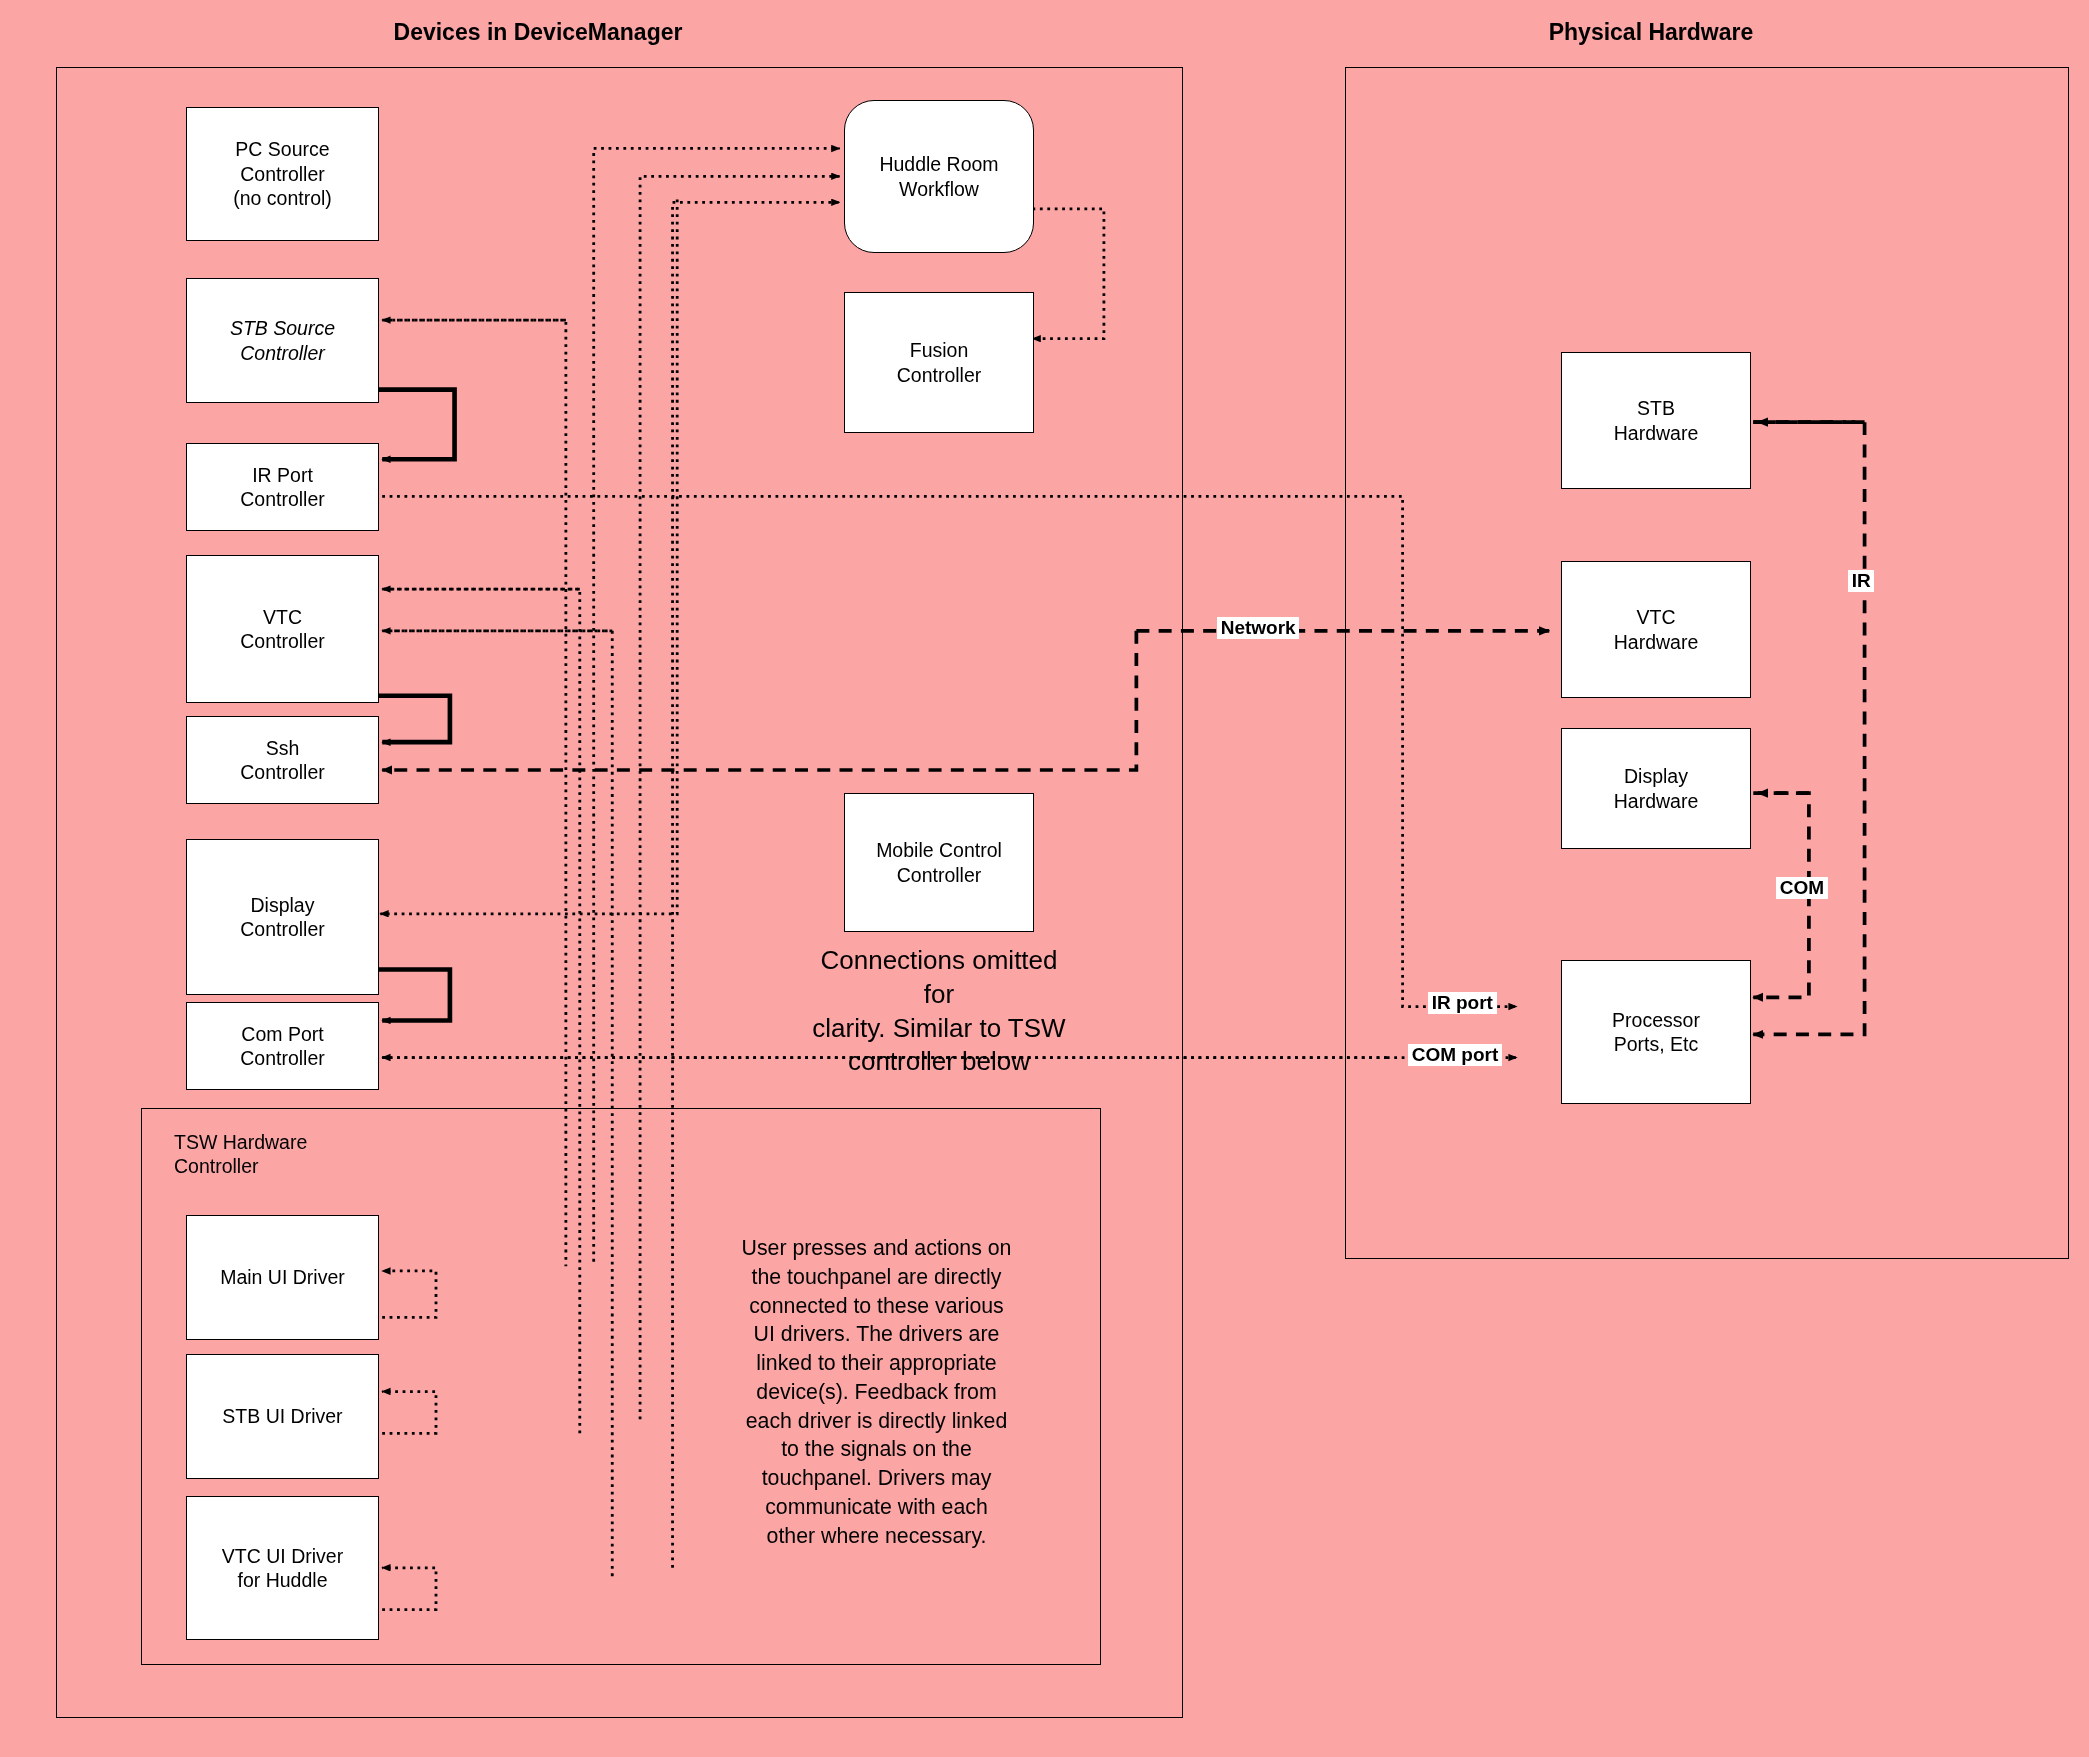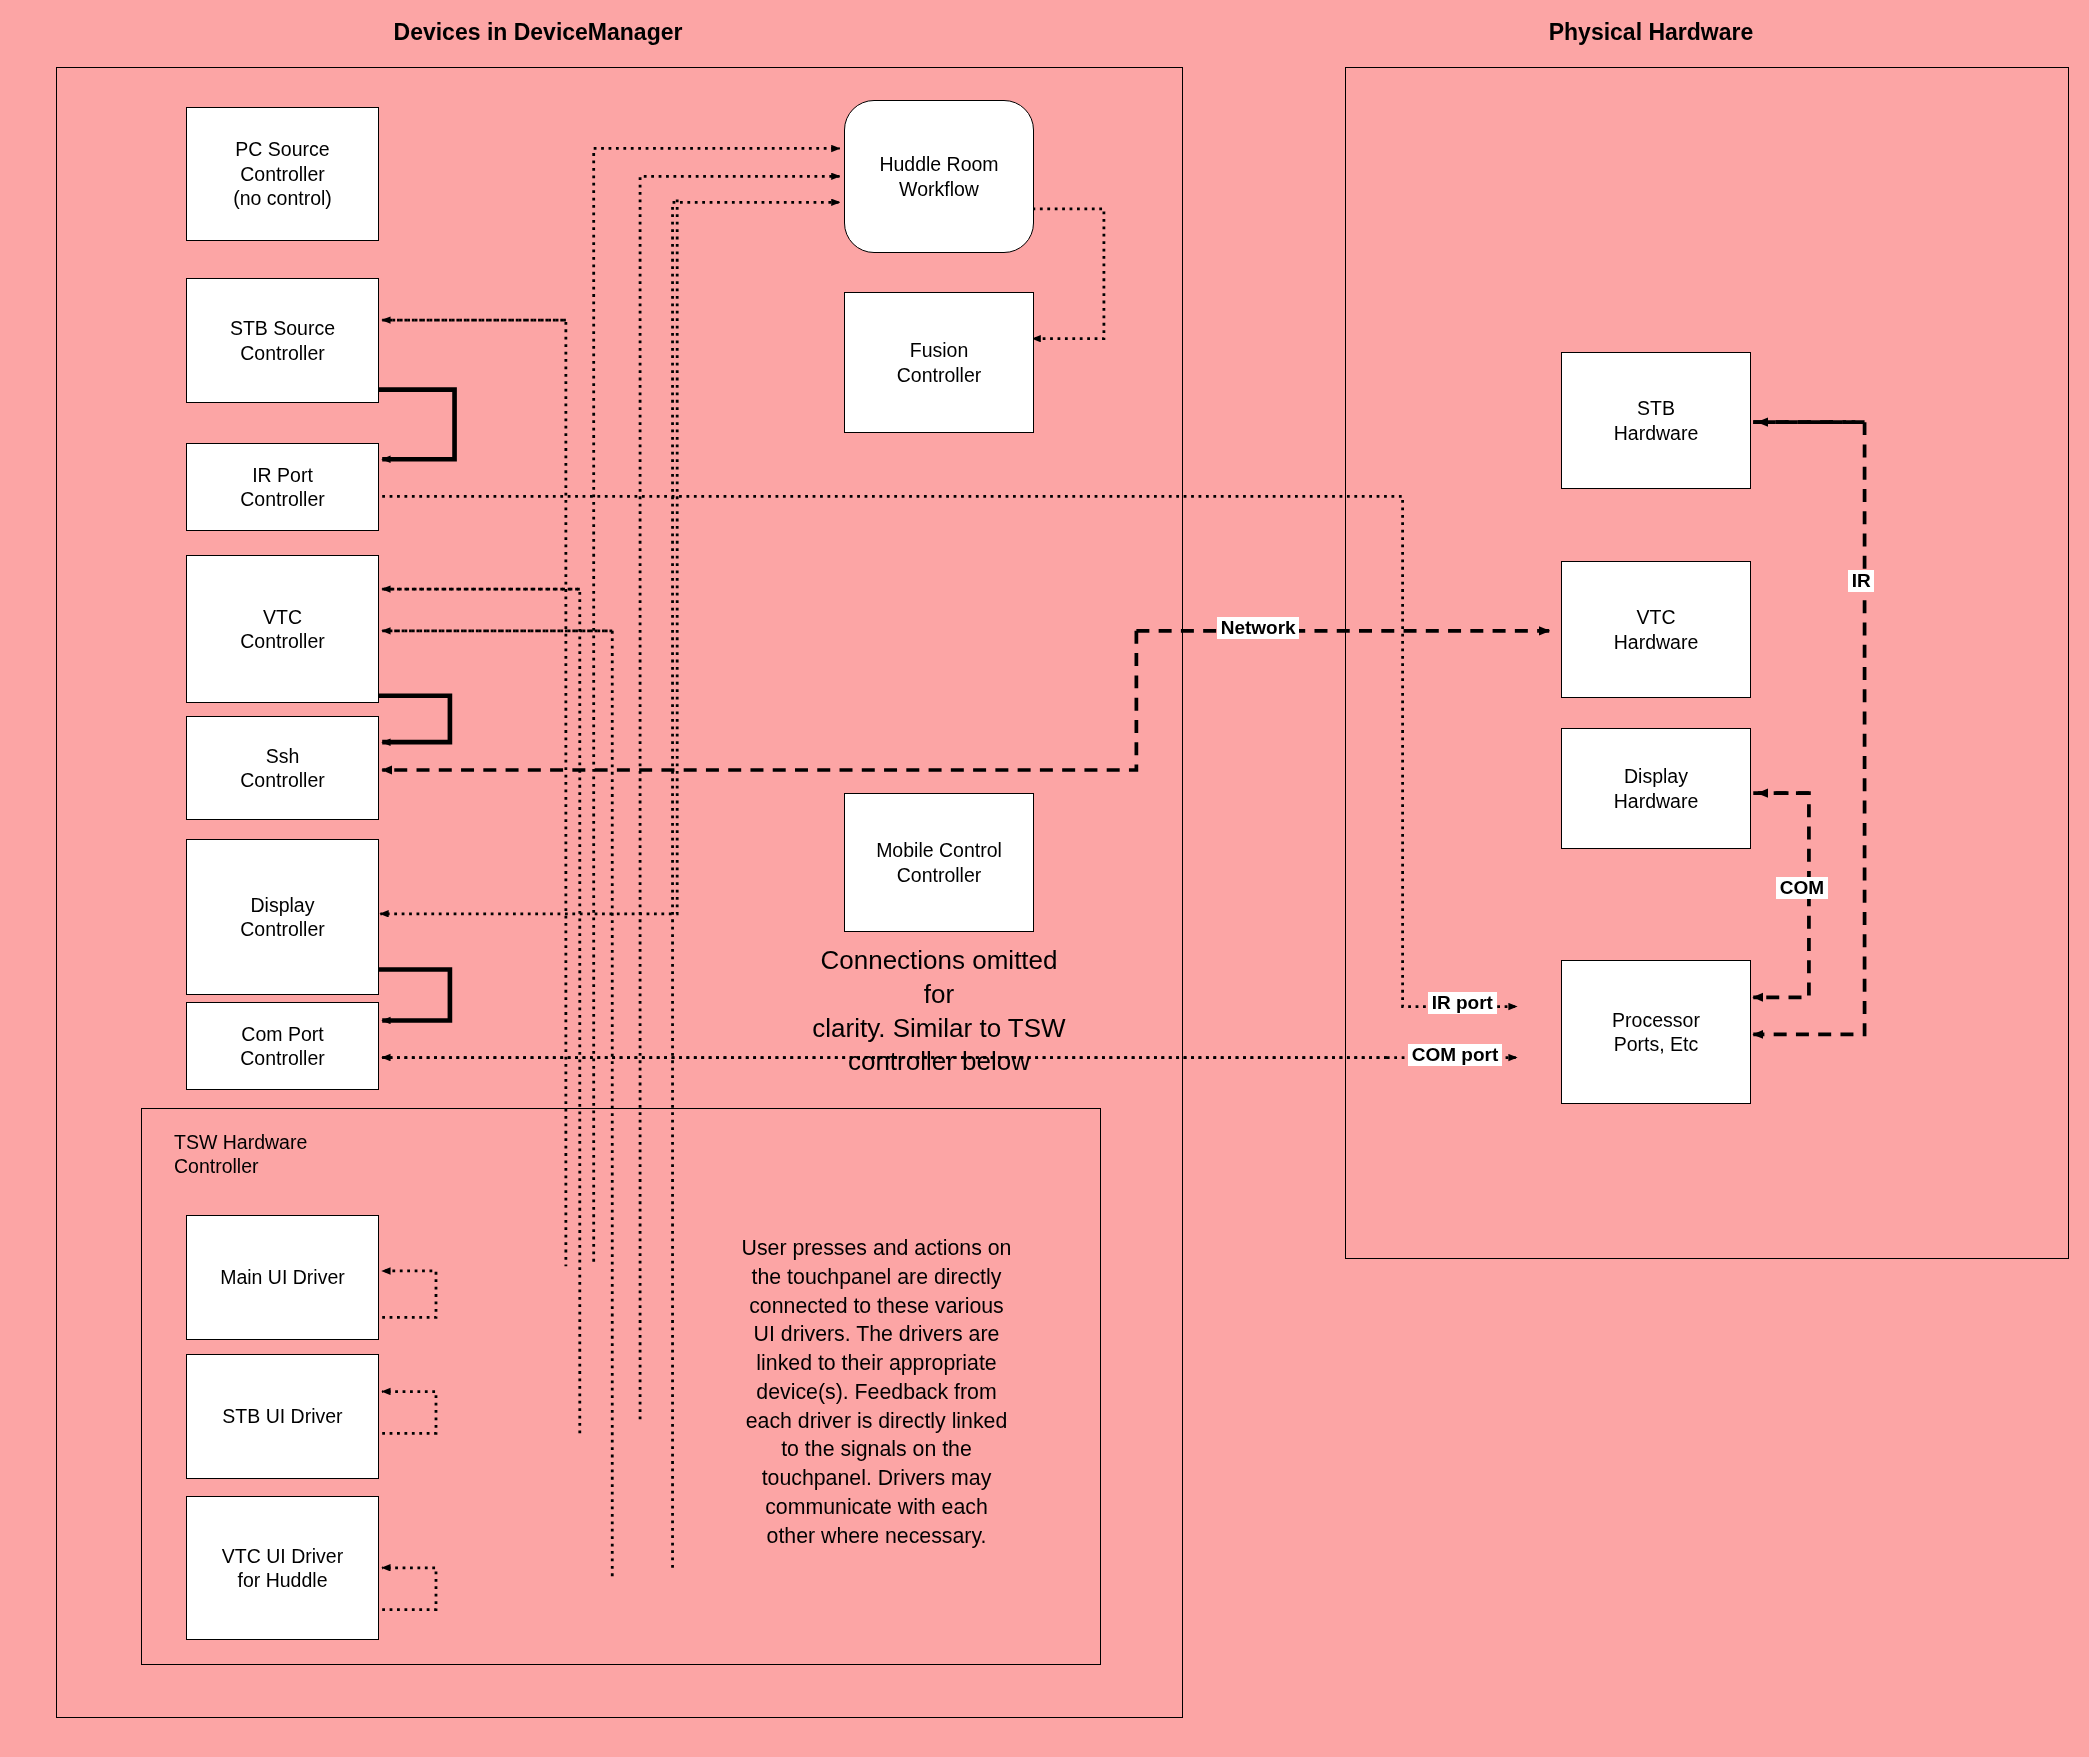--- a/index.html
+++ b/index.html
@@ -152,30 +152,30 @@
       <path d="M412,1545 L470,1545 L470,1500 L412,1500" stroke-width="3" stroke-dasharray="3,5" marker-end="url(#arrow)"></path>
       <path d="M412,1735 L470,1735 L470,1690 L412,1690" stroke-width="3" stroke-dasharray="3,5" marker-end="url(#arrow)"></path>
 
     </g>
   </svg>
 
   <div class="box" style="left:186px; top:107px; width:193px; height:134px;">PC Source
 Controller
 (no control)</div>
 
-  <div class="box" style="left:186px; top:278px; width:193px; height:125px;">STB Source
+  <div class="box" style="left:186px; top:278px; width:193px; height:125px;font-style:italic;">STB Source
 Controller</div>
 
   <div class="box" style="left:186px; top:443px; width:193px; height:88px;">IR Port
 Controller</div>
 
   <div class="box" style="left:186px; top:555px; width:193px; height:148px;">VTC
 Controller</div>
 
-  <div class="box" style="left:186px; top:716px; width:193px; height:104px;">Ssh
+  <div class="box" style="left:186px; top:716px; width:193px; height:88px;">Ssh
 Controller</div>
 
   <div class="box" style="left:186px; top:839px; width:193px; height:156px;">Display
 Controller</div>
 
   <div class="box" style="left:186px; top:1002px; width:193px; height:88px;">Com Port
 Controller</div>
 
   <div class="box" style="left:844px; top:100px; width:190px; height:153px;border-radius:30px;">Huddle Room
 Workflow</div>

